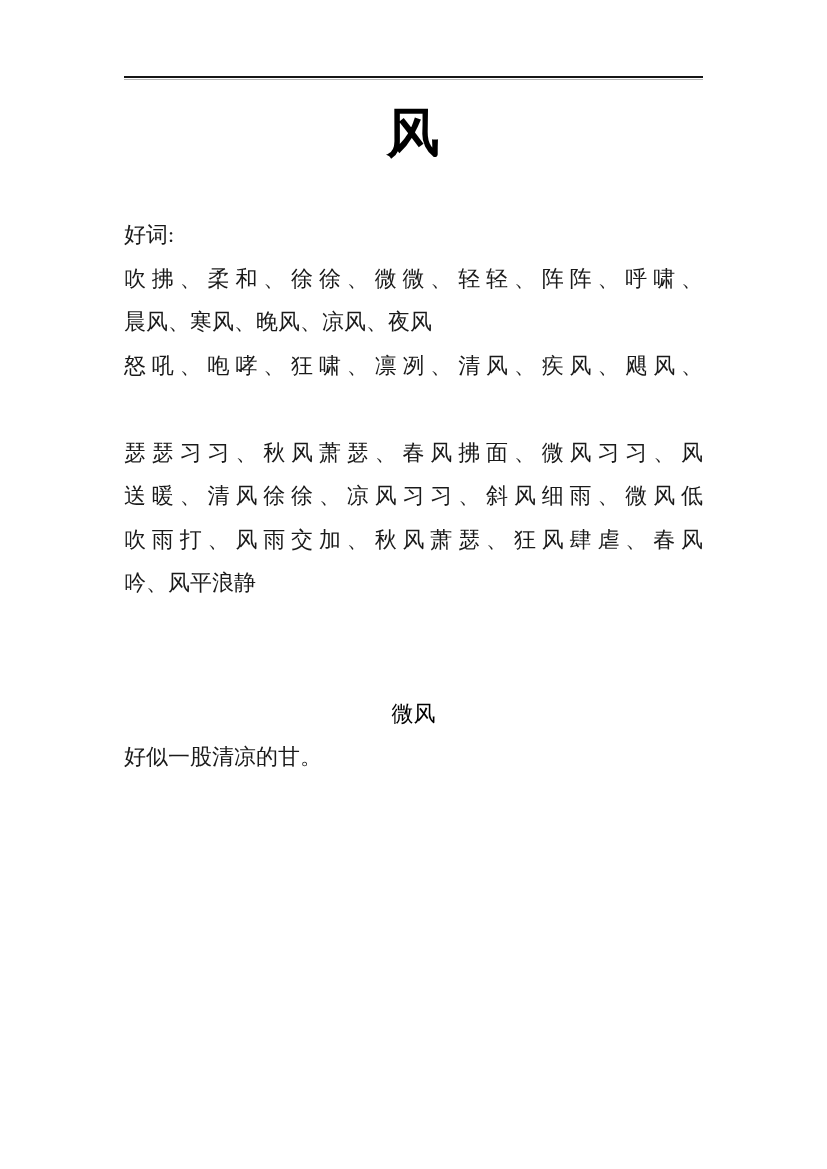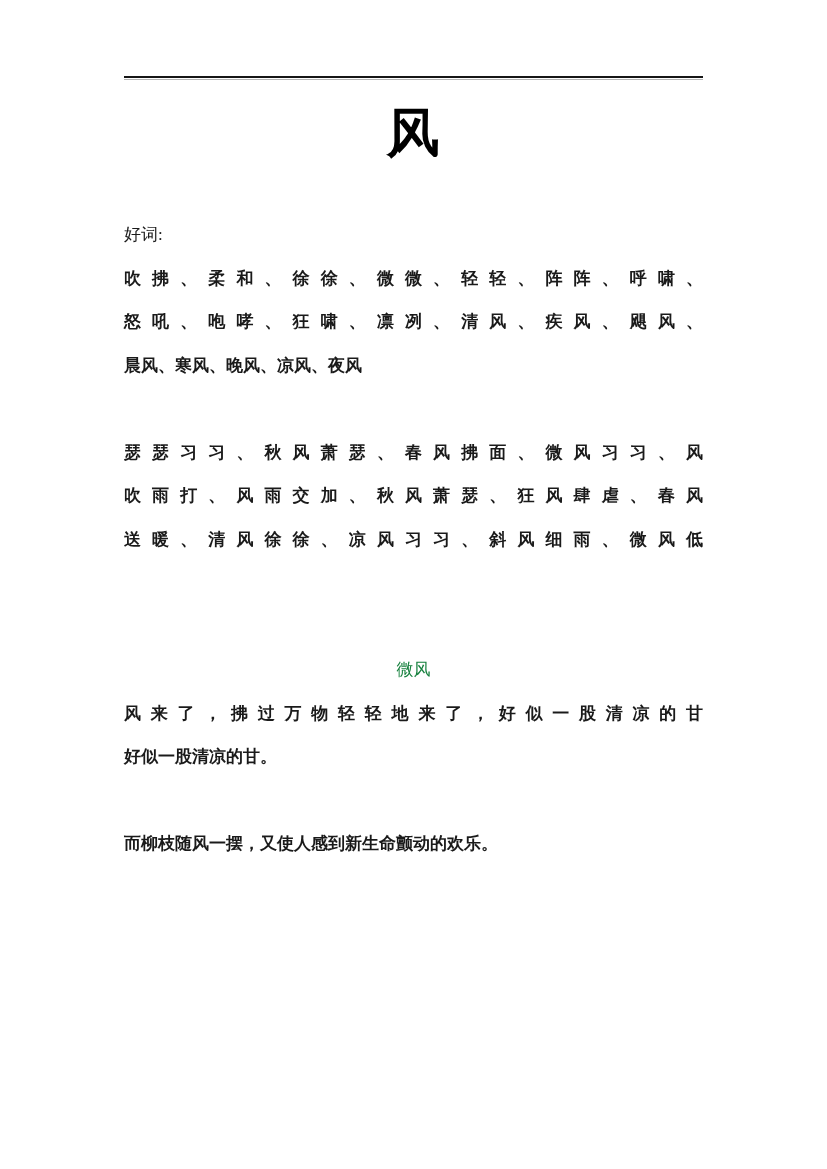--- a/index.html
+++ b/index.html
@@ -26,85 +26,83 @@
     margin: 14px 124px 0 124px;
     font-size: 53px;
     line-height: 78px;
     font-weight: bold;
     text-align: center;
     color: #000000;
     letter-spacing: 1px;
   }
   .doc-body {
     margin: 41px 124px 0 124px;
-    font-size: 17px;
+    font-size: 22px;
     line-height: 43.5px;
   }
   .label-line {
     text-align: left;
     height: 43.5px;
   }
   .line {
     text-align: justify;
     text-align-last: justify;
     height: 43.5px;
     white-space: nowrap;
-    font-weight: bold;
   }
   .line.last {
     text-align-last: left;
   }
   .blank {
     height: 43.5px;
   }
   .subtitle {
     text-align: center;
     height: 43.5px;
-    color: #15803d;
+    color: #000000;
   }
 </style>
 </head>
 <body>
 
 <div class="page">
 
   <div class="header-rule"></div>
 
   <div class="doc-title">风</div>
 
   <div class="doc-body">
 
     <div class="label-line">好词:</div>
 
     <div>
       <div class="line">吹拂、柔和、徐徐、微微、轻轻、阵阵、呼啸、</div>
+      <div class="line last">晨风、寒风、晚风、凉风、夜风</div>
       <div class="line">怒吼、咆哮、狂啸、凛冽、清风、疾风、飓风、</div>
-      <div class="line last">晨风、寒风、晚风、凉风、夜风</div>
     </div>
 
     <div class="blank"></div>
 
     <div>
       <div class="line">瑟瑟习习、秋风萧瑟、春风拂面、微风习习、风</div>
+      <div class="line">送暖、清风徐徐、凉风习习、斜风细雨、微风低</div>
       <div class="line">吹雨打、风雨交加、秋风萧瑟、狂风肆虐、春风</div>
-      <div class="line">送暖、清风徐徐、凉风习习、斜风细雨、微风低</div>
+      <div class="line last">吟、风平浪静</div>
     </div>
 
     <div class="blank"></div>
 
 
     <div class="blank"></div>
 
     <div class="subtitle">微风</div>
 
     <div>
-      <div class="line">风来了，拂过万物轻轻地来了，好似一股清凉的甘</div>
       <div class="line last">好似一股清凉的甘。</div>
     </div>
 
     <div class="blank"></div>
 
     <div>
-      <div class="line last">而柳枝随风一摆，又使人感到新生命颤动的欢乐。</div>
     </div>
 
   </div>
 </div>
 
 </body></html>

